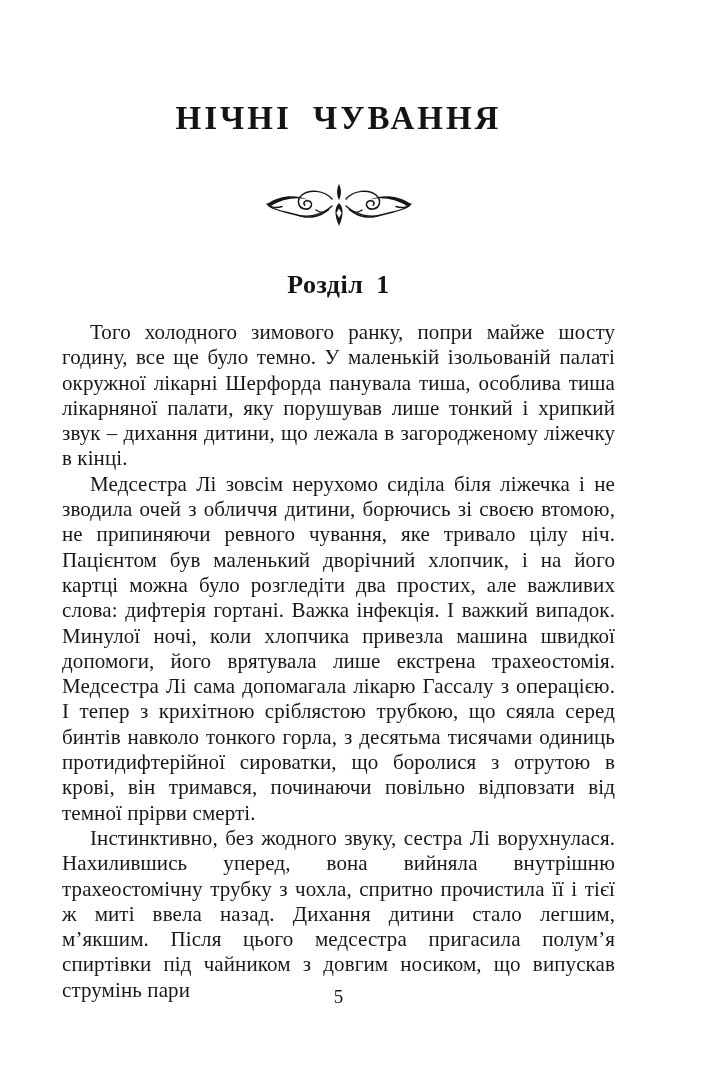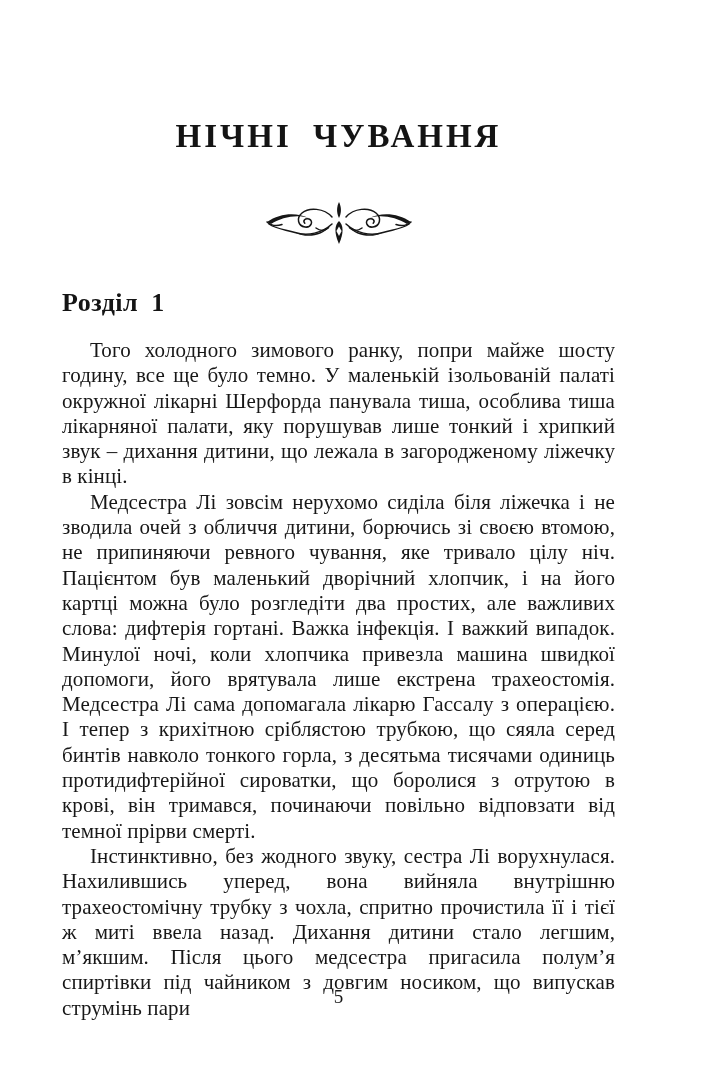--- a/index.html
+++ b/index.html
@@ -12,42 +12,42 @@
     width: 720px;
     height: 1080px;
     background: #ffffff;
     color: #171717;
     font-family: "Liberation Serif", "DejaVu Serif", serif;
     overflow: hidden;
   }
   .content-column {
     position: absolute;
     left: 62px;
-    top: 18px;
+    top: 0;
     width: 553px;
   }
   .book-title {
     margin: 100px 0 0 0;
     text-align: center;
     font-size: 33px;
     line-height: 36px;
     font-weight: 700;
     letter-spacing: 3px;
     word-spacing: 10px;
     color: #141414;
   }
   .ornament-wrap {
     display: block;
     width: 150px;
     height: 48px;
     margin: 46px auto 0 auto;
   }
   .chapter-heading {
     margin: 40px 0 4px 0;
-    text-align: left;
+    text-align: center;
     font-size: 26px;
     line-height: 30px;
     font-weight: 700;
     letter-spacing: 0.5px;
     word-spacing: 6px;
     color: #141414;
   }
   .body-text {
     margin-top: 20px;
   }

